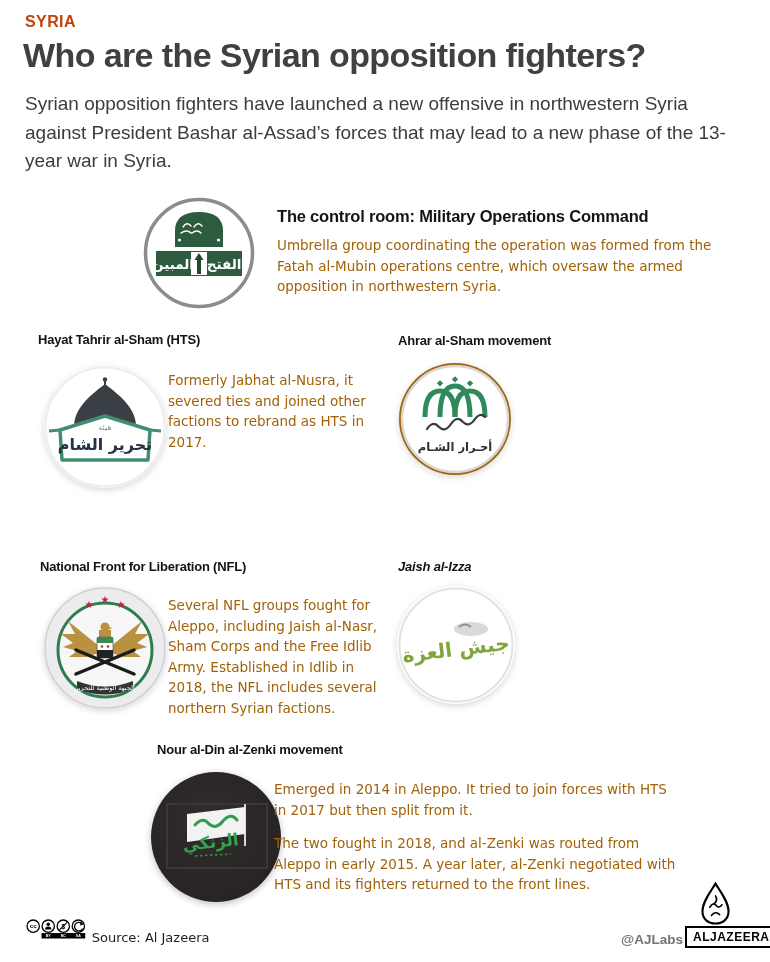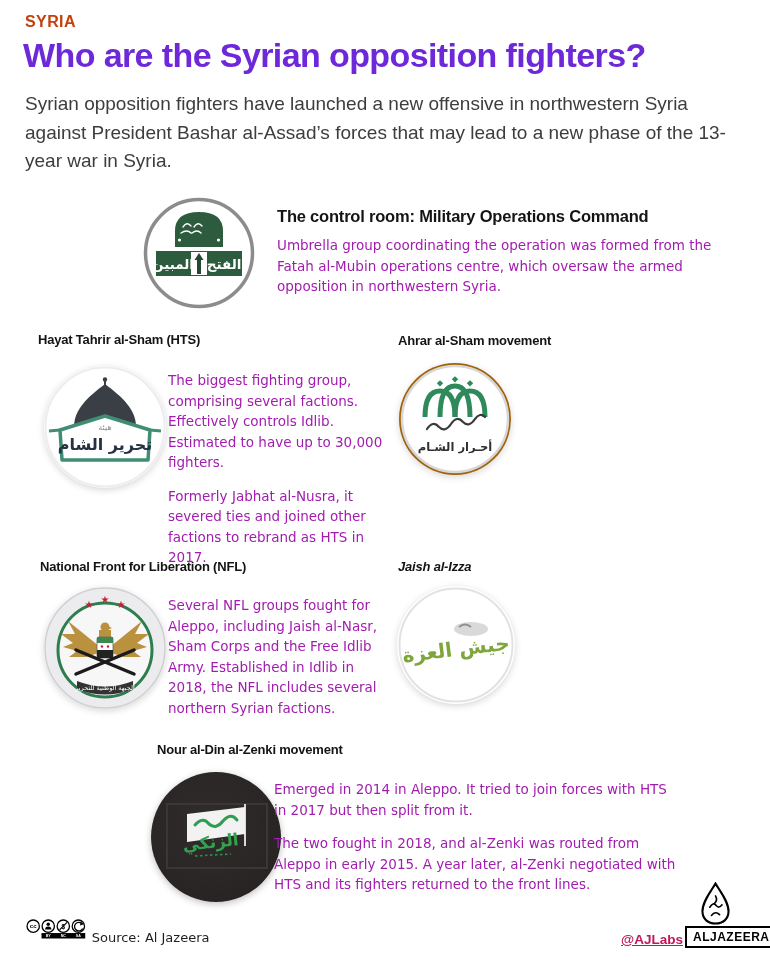--- a/index.html
+++ b/index.html
@@ -1,26 +1,26 @@
 <!DOCTYPE html>
 <html><head>
 <meta charset="utf-8">
 <style>
   html,body{margin:0;padding:0;background:#fff;}
   .page{position:relative;width:770px;height:962px;background:#ffffff;overflow:hidden;
         font-family:"Liberation Sans",sans-serif;color:#222;}
   .abs{position:absolute;}
 
   .kicker{left:25px;top:13px;font-size:16px;font-weight:700;letter-spacing:.4px;color:#c2410c;}
-  .title{left:23px;top:36px;font-size:34px;font-weight:600;letter-spacing:-0.6px;color:#6d28d9;}
+  .title{left:23px;top:36px;font-size:34px;font-weight:600;letter-spacing:-0.6px;color:#404040;}
   .intro{left:25px;top:90px;width:714px;font-size:19px;line-height:1.5;font-weight:400;color:#3d3d3d;}
 
   .logo-circle{border-radius:50%;box-shadow:0 2px 7px rgba(0,0,0,.16);}
   .h2{font-size:13px;font-weight:700;letter-spacing:-0.2px;color:#141414;margin:0;}
-  .body-txt{font-family:"DejaVu Sans","Liberation Sans",sans-serif;font-size:13.5px;line-height:1.52;color:#a21caf;}
+  .body-txt{font-family:"DejaVu Sans","Liberation Sans",sans-serif;font-size:13.5px;line-height:1.52;color:#a16207;}
   .body-txt p{margin:0 0 13px 0;}
   .body-txt p:last-child{margin-bottom:0;}
 
   .control-logo{left:142px;top:196px;width:114px;height:114px;}
   .control-text{left:277px;top:207px;width:442px;}
   .control-text .h2{font-size:16.5px;}
   .control-text .body-txt{margin-top:9px;}
 
   .hts-h2{left:38px;top:332px;}   .hts-logo{left:44px;top:366px;width:122px;height:122px;}
   .hts-text{left:168px;top:370px;width:222px;}
@@ -34,21 +34,21 @@
   .zenki-text{left:274px;top:779px;width:402px;}
 
   .zenki-circle{width:130px;height:130px;border-radius:50%;
      background:radial-gradient(circle at 45% 40%, #312d2d 0%, #272323 80%);box-shadow:0 2px 7px rgba(0,0,0,.25);}
 
   .cc-badge{left:26px;top:919px;}
   .source-row{left:90px;top:930px;display:flex;align-items:center;gap:16px;
      font-family:"DejaVu Sans","Liberation Sans",sans-serif;font-size:13px;color:#1e1e1e;flex-direction:column;}
   .source-row .pipe{color:#333;}
   .aj-mark{left:699px;top:882px;}
-  .handle{left:621px;top:932px;font-size:13.5px;font-weight:700;color:#be185d;text-decoration:underline;}
+  .handle{left:621px;top:932px;font-size:13.5px;font-weight:700;color:#737373;}
   .brand-box{left:685px;top:926px;border:2.5px solid #000;padding:2px 6px;font-size:12px;
      font-weight:700;letter-spacing:.5px;color:#000;background:#fff;}
 
   .ar{font-family:"DejaVu Sans",sans-serif;}
 </style>
 </head>
 <body>
 
 <div class="page">
 
@@ -83,21 +83,20 @@
       <rect x="60" y="14" width="2" height="7" fill="#3a3f45"></rect>
         <circle cx="61" cy="13.5" r="2.2" fill="#3a3f45"></circle>
       <path d="M61,18 C44,31 30,43 30,61 L92,61 C92,43 78,31 61,18 Z" fill="#3a3f45"></path>
       <polygon points="16,64 61,50 106,64 104,94 18,94" fill="#ffffff" stroke="#3f8e74" stroke-width="3.5" stroke-linejoin="round"></polygon>
       <path d="M5,65 L16,64 M117,65 L106,64" stroke="#3f8e74" stroke-width="3"></path>
       <text class="ar" x="61" y="64" text-anchor="middle" font-size="8" fill="#8a8f94">هيئة</text>
       <text class="ar" x="61" y="84" text-anchor="middle" font-size="16" font-weight="bold" fill="#243244">تحرير الشام</text>
     </svg>
   </div>
   <div class="abs body-txt hts-text">
-    <p>The biggest fighting group, comprising several factions. Effectively controls Idlib. Estimated to have up to 30,000 fighters.</p>
     <p>Formerly Jabhat al-Nusra, it severed ties and joined other factions to rebrand as HTS in 2017.</p>
   </div>
 
   <h2 class="abs h2 ahrar-h2">Ahrar al-Sham movement</h2>
   <div class="abs ahrar-logo logo-circle" style="background:#a16207;">
     <svg viewBox="0 0 112 112" width="112" height="112">
       <circle cx="56" cy="56" r="53" fill="#ffffff" stroke="#d7d7d7" stroke-width="2.5"></circle>
       <g stroke="#2e8a5a" stroke-width="5" fill="none">
         <path d="M26,54 Q26,28 41,28 Q56,28 56,54"></path>
         <path d="M41,54 Q41,23 56,23 Q71,23 71,54"></path>

